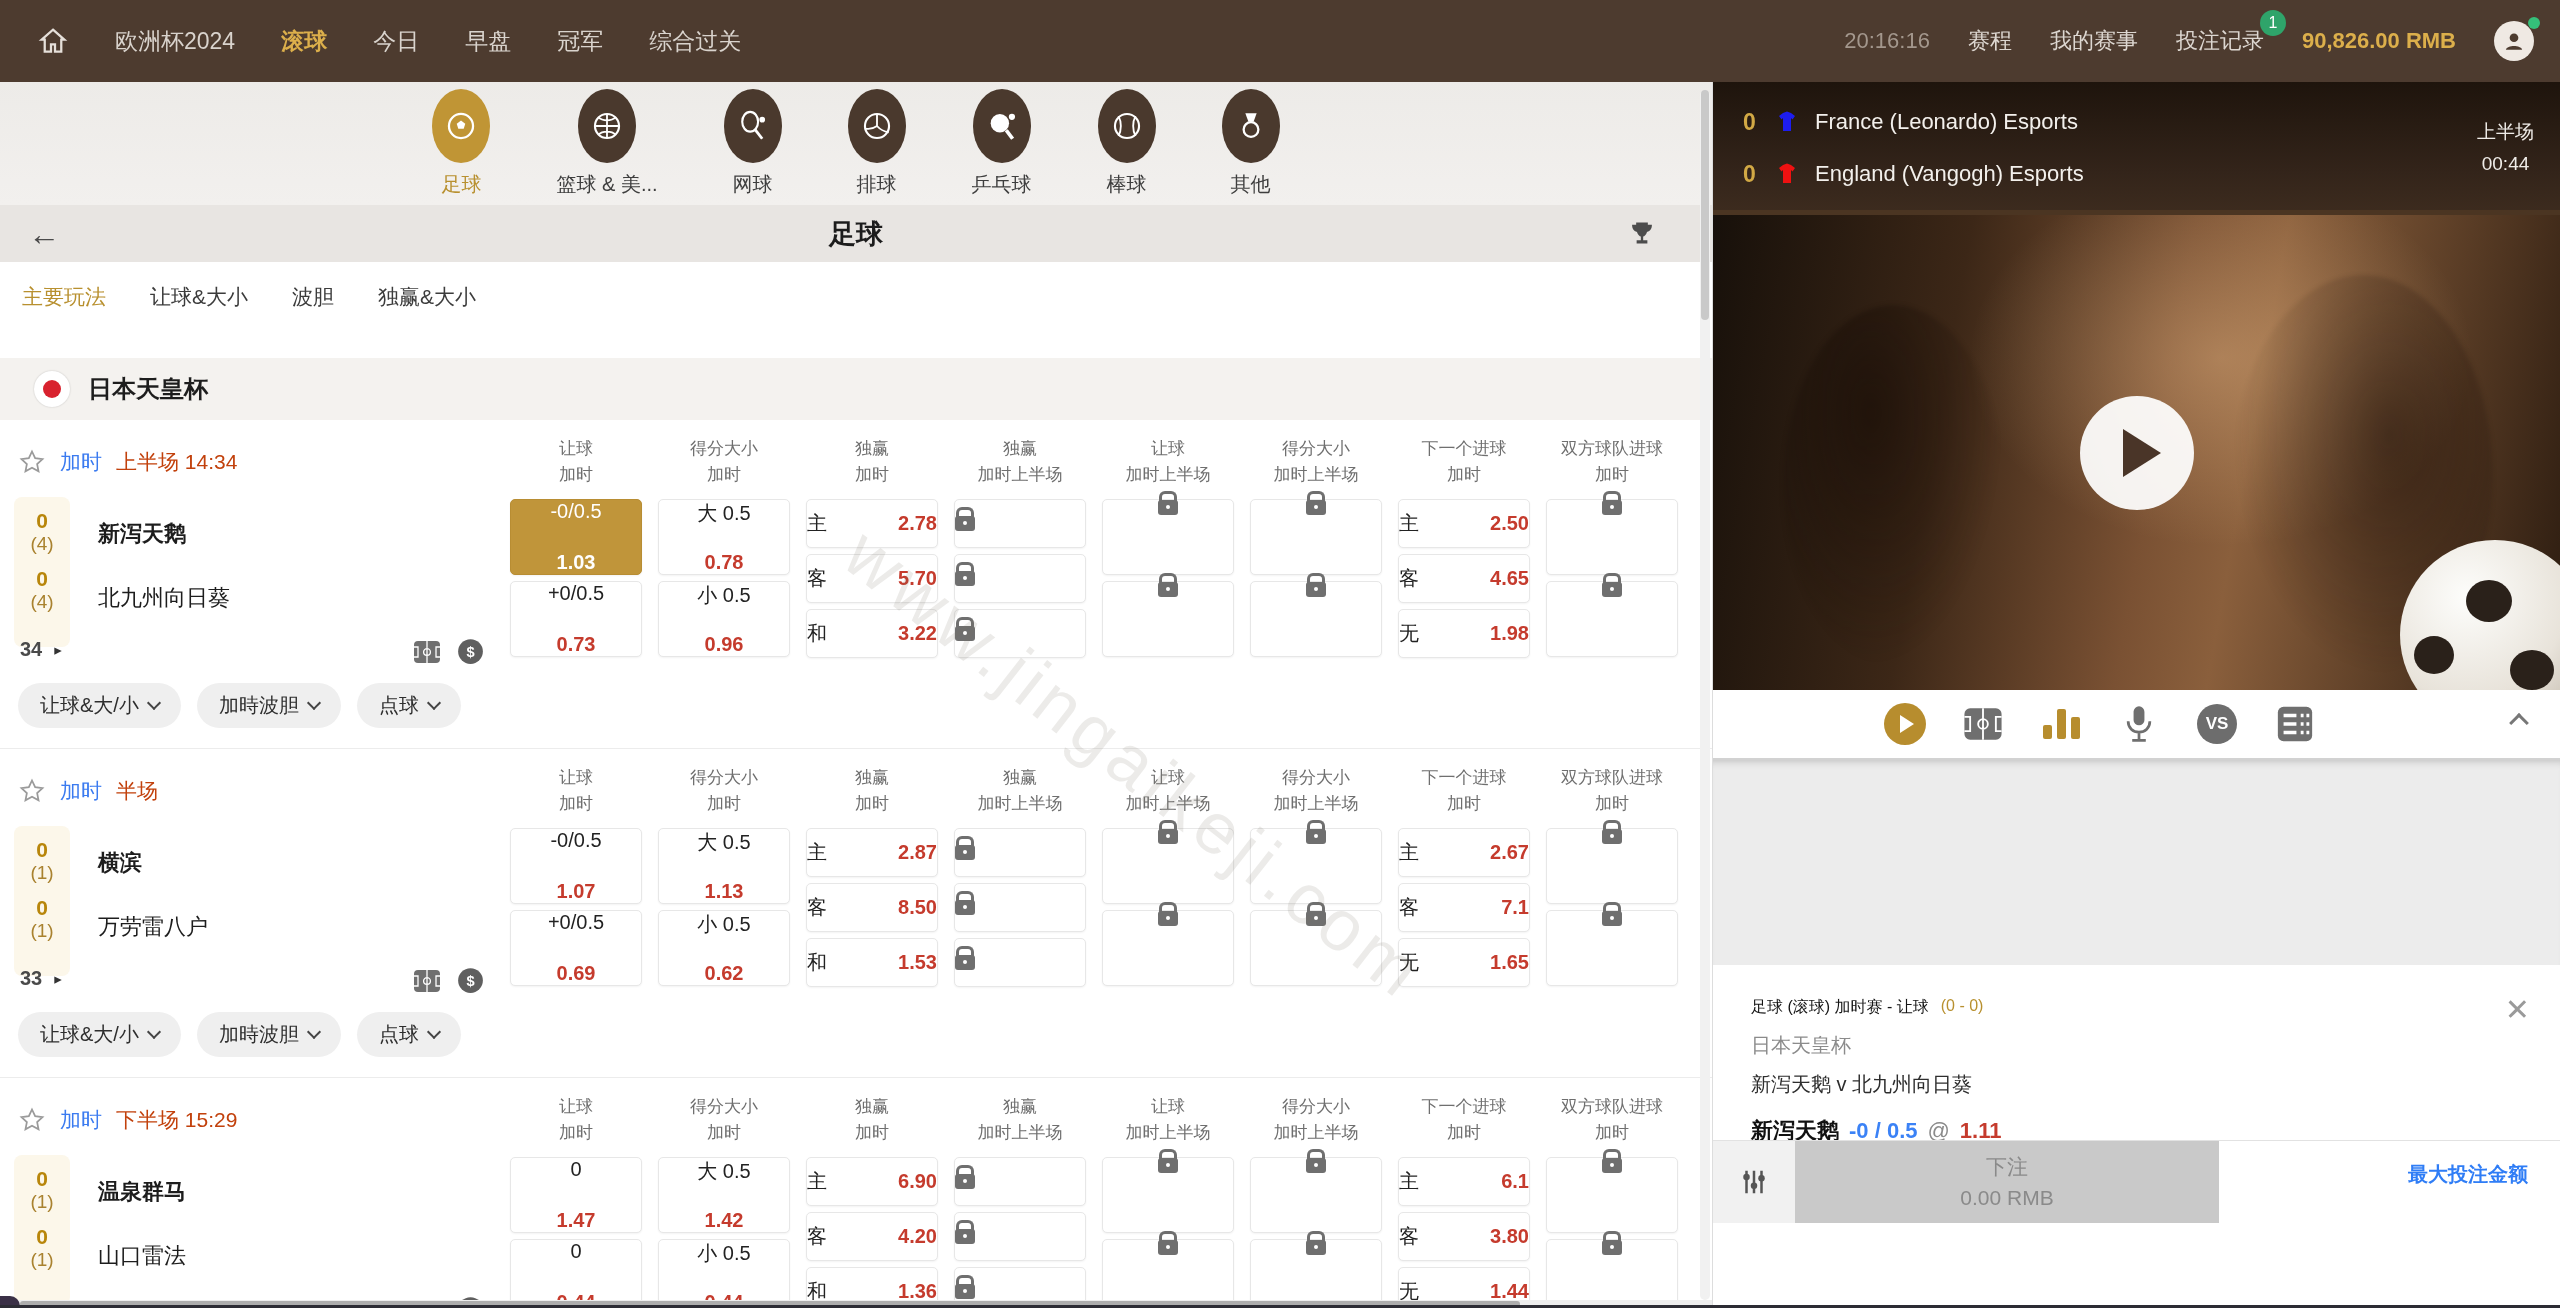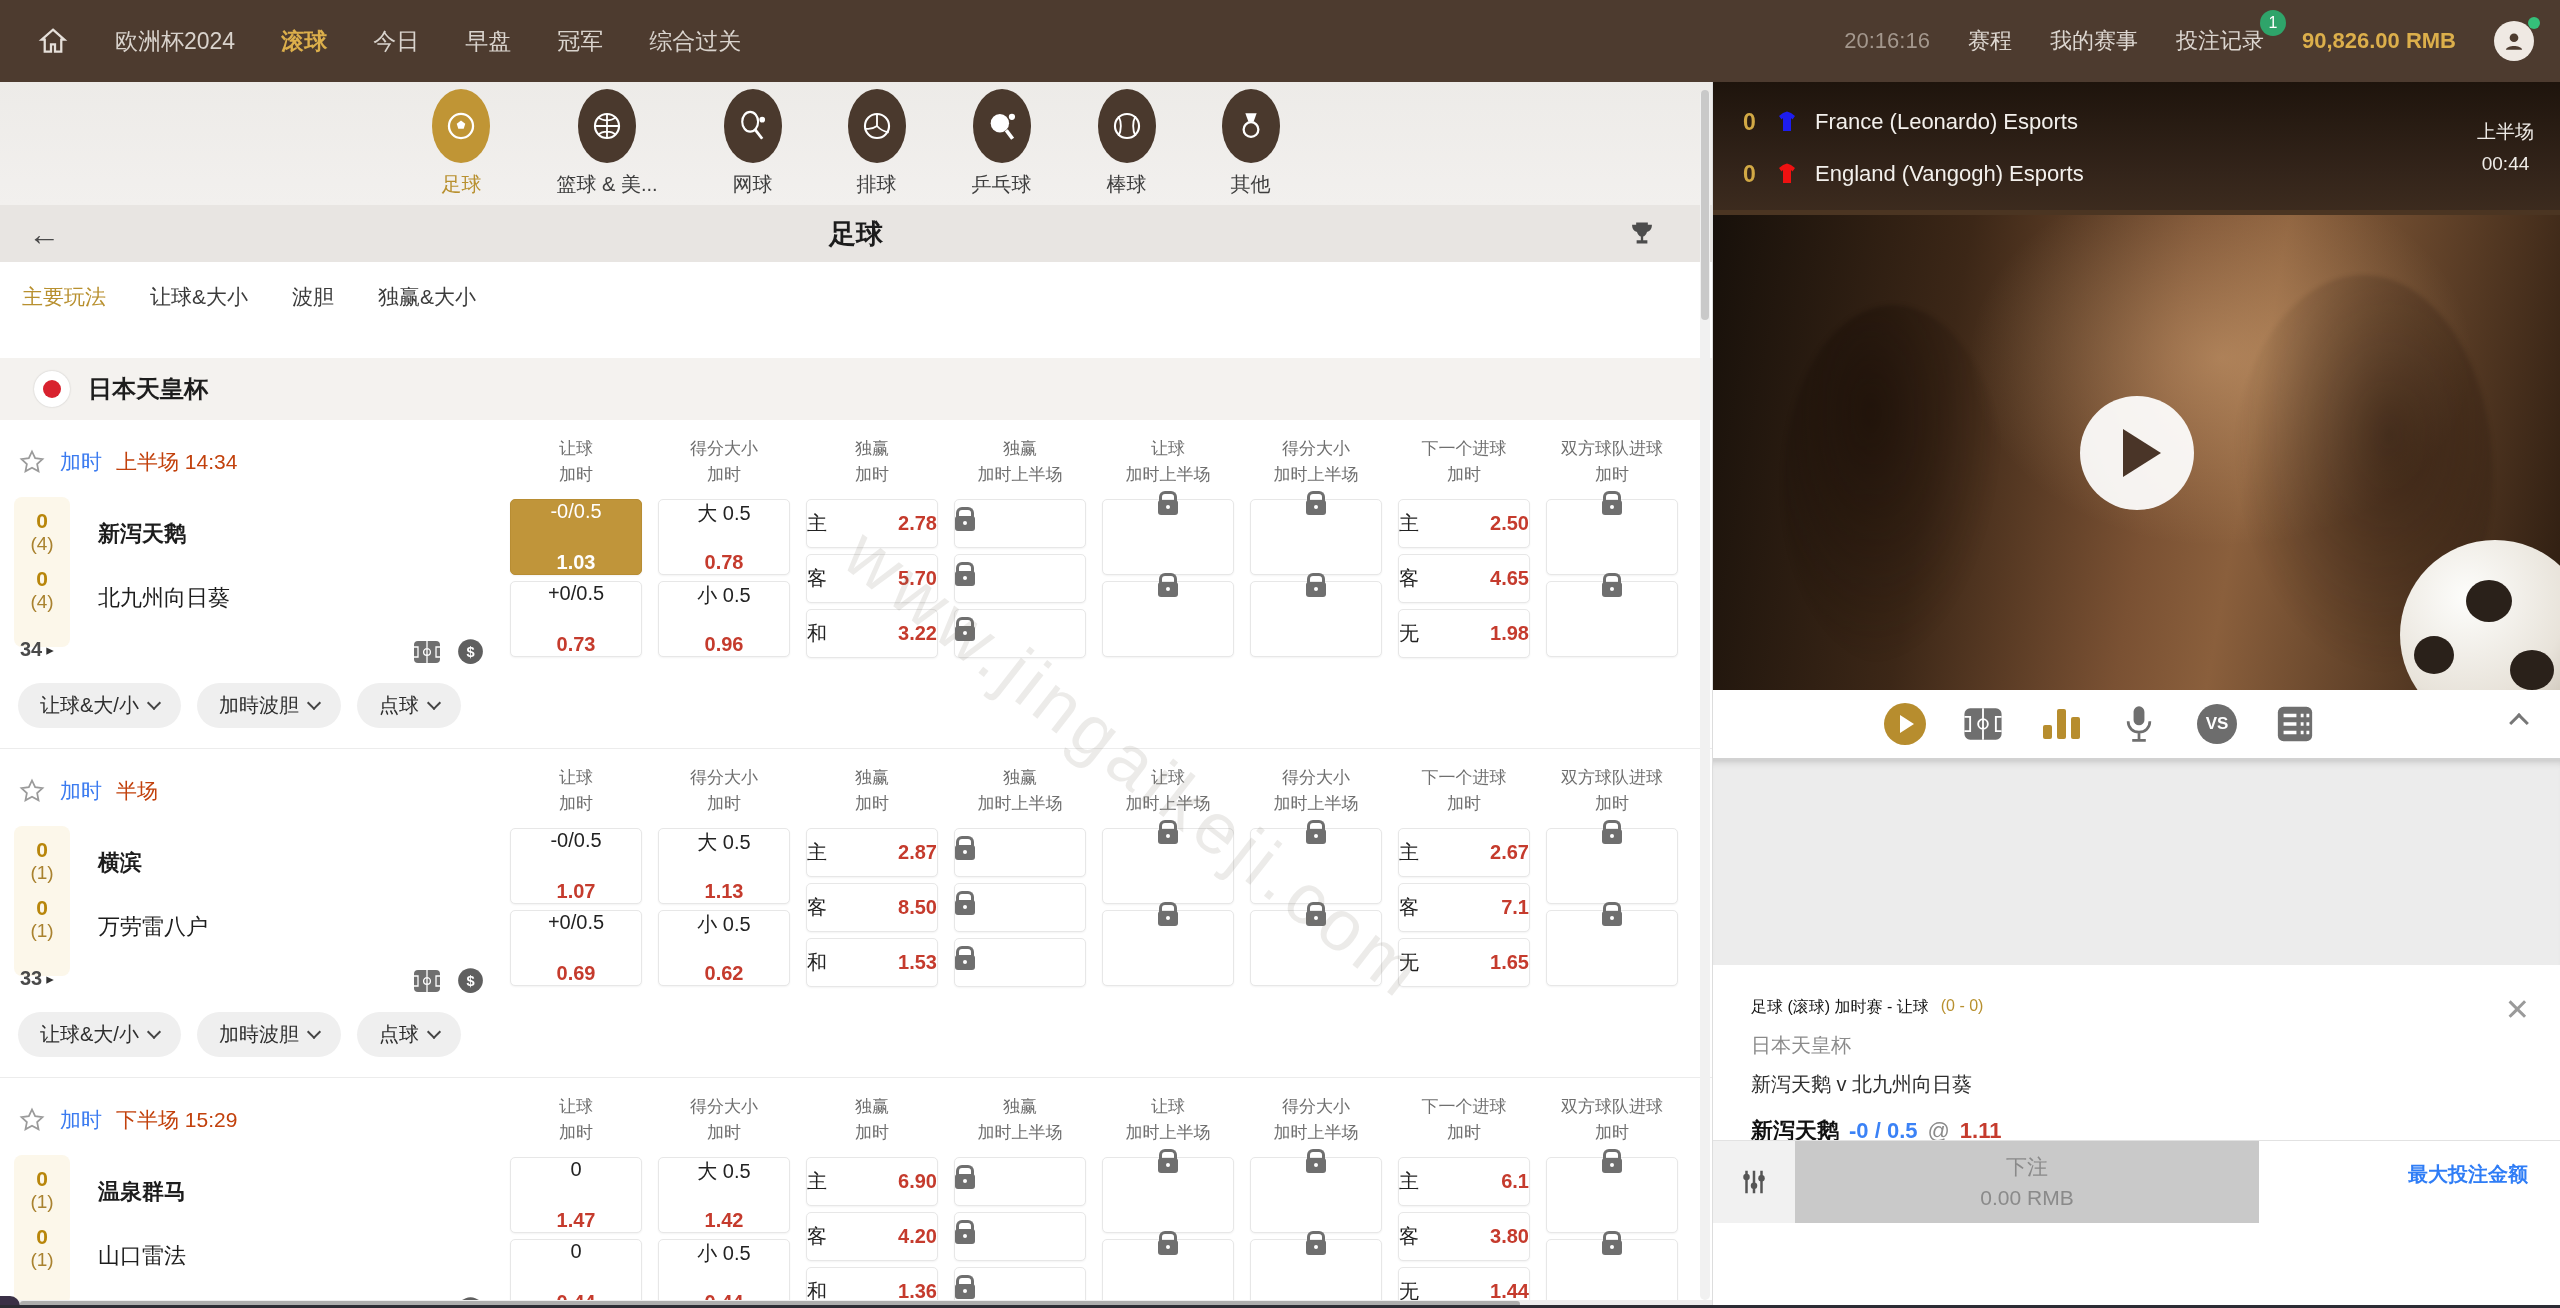--- a/index.html
+++ b/index.html
@@ -63,21 +63,21 @@
 
   .m-body { display:grid; grid-template-columns:480px repeat(8,132px); column-gap:16px; margin-left:14px; }
   .m-info { position:relative; height:170px; }
   .score-box { position:absolute; left:0; top:0; width:56px; height:150px; background:#fcf7ea; border-radius:8px; }
   .score-item { text-align:center; margin-top:12px; }
   .score-item .sc { color:#b8860b; font-weight:bold; font-size:21px; }
   .score-item .pen { color:#a9822f; font-size:19px; }
   .tname { position:absolute; left:84px; font-size:22px; color:#1d1d1d; }
   .tname.t1 { top:22px; font-weight:bold; }
   .tname.t2 { top:86px; }
-  .count-row { position:absolute; left:6px; bottom:6px; font-size:20px; font-weight:bold; color:#4a4a4a; display:flex; align-items:center; gap:4px; cursor:pointer; }
+  .count-row { position:absolute; left:6px; bottom:6px; font-size:20px; font-weight:bold; color:#4a4a4a; display:flex; align-items:center; gap:12px; cursor:pointer; }
   .count-row .arr { font-size:15px; color:#333; }
   .info-icons { position:absolute; right:10px; bottom:2px; display:flex; gap:16px; align-items:center; }
 
   .ocol { display:flex; flex-direction:column; gap:6px; padding-top:2px; }
   .cell { background:#fff; border:1px solid #e7e7e7; border-radius:5px; box-shadow:0 1px 2px rgba(0,0,0,.05);
           display:flex; flex-direction:column; align-items:center; justify-content:space-between; cursor:pointer; }
   .cell.two { height:76px; }
   .cell.three { height:49px; flex-direction:row; gap:8px; }
   .cell .line { font-size:20px; color:#222; }
   .cell .val { font-size:20px; font-weight:bold; color:#c53b2d; margin-top:2px; }
@@ -154,21 +154,21 @@
   .bs-odds { font-weight:bold; color:#c53b2d; }
   .bs-input { margin-top:18px; width:404px; height:56px; border:1px solid #c6c6c6; border-radius:4px;
               font-size:21px; padding:0 16px; color:#333; outline:none; font-family:inherit; }
   .bs-input::placeholder { color:#adadad; }
   .bs-max { position:absolute; right:32px; top:196px; font-size:20px; color:#2f7df6; font-weight:bold; cursor:pointer; }
 
   .bs-actions { position:absolute; left:0; bottom:0; width:848px; height:83px; display:flex; border-top:1px solid #e2e2e2; }
   .bs-settings { width:82px; background:#f1f1f1; display:flex; align-items:center; justify-content:center; cursor:pointer; }
   .bs-add { flex:1; background:#e9e9e9; border-left:2px solid #fff; display:flex; align-items:center; justify-content:center;
             font-size:22px; color:#2b2b2b; cursor:pointer; }
-  .bs-bet { width:464px; background:#c9c9c9; display:flex; flex-direction:column; align-items:center; justify-content:center;
+  .bs-bet { width:424px; background:#c9c9c9; display:flex; flex-direction:column; align-items:center; justify-content:center;
             color:#8a8a8a; font-size:21px; line-height:1.5; cursor:pointer; }
 
   .bottom-edge { position:absolute; left:0; bottom:0; width:2560px; height:3px; background:#2c2c34; }
 </style>
 </head>
 <body>
 
 <div class="navbar">
   <div class="nav-home">
     <svg width="32" height="32" viewBox="0 0 24 24">

